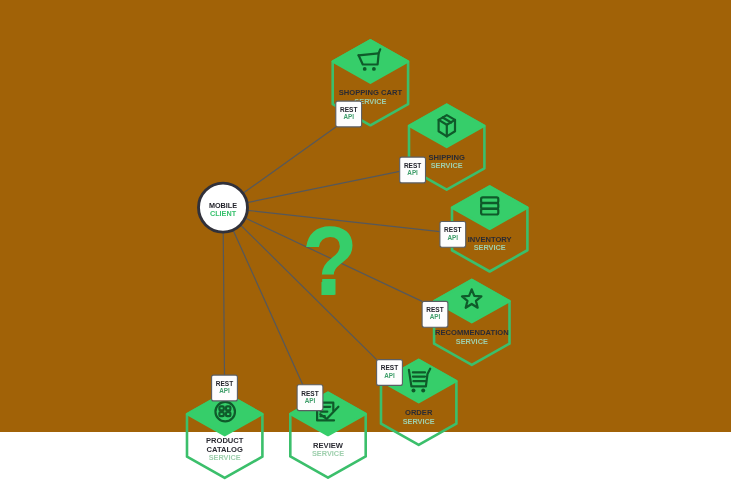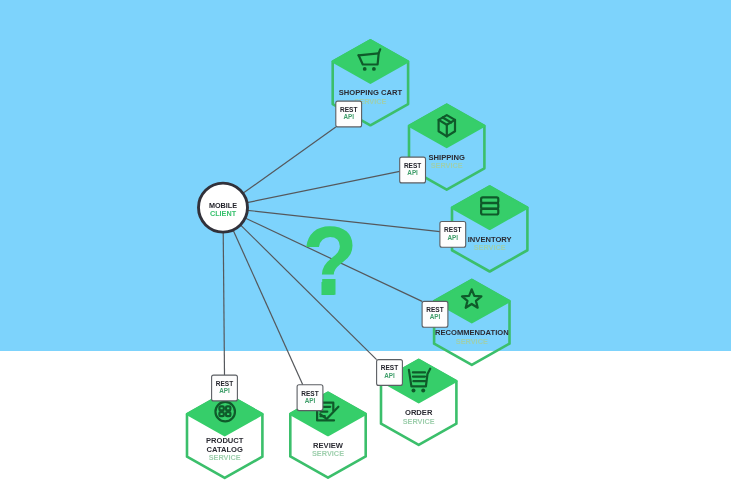--- a/index.html
+++ b/index.html
@@ -1,17 +1,17 @@
 <!DOCTYPE html>
 <html><head>
 <meta charset="utf-8">
 <style>
   html,body{margin:0;padding:0;}
   body{width:731px;height:494px;background:#ffffff;font-family:"Liberation Sans",sans-serif;overflow:hidden;}
-  #stage{position:relative;width:731px;height:351px;background:#7dd3fc;}
+  #stage{position:relative;width:731px;height:432px;background:#a16207;}
   #diagram{position:absolute;left:0;top:0;}
   .hex-fill{fill:#36ce6a;stroke:#36ce6a;stroke-width:2.2;stroke-linejoin:round;}
   .hex-outline{fill:none;stroke:#3bbf6b;stroke-width:2.6;stroke-linejoin:round;}
   .api-box{fill:#fdfdfd;stroke:#5b5e63;stroke-width:1.1;}
   .conn{stroke:#55585c;stroke-width:1.2;fill:none;}
   .client-circle{fill:#ffffff;stroke:#31313a;stroke-width:2.9;}
   .t-name{font-family:"Liberation Sans",sans-serif;font-weight:bold;fill:#2b2b33;text-anchor:middle;}
   .t-sub{font-family:"Liberation Sans",sans-serif;font-weight:bold;fill:#9ecfad;text-anchor:middle;}
   .t-rest{font-family:"Liberation Sans",sans-serif;font-weight:bold;fill:#23232b;text-anchor:middle;font-size:7.1px;}
   .t-api{font-family:"Liberation Sans",sans-serif;font-weight:bold;fill:#3f9e6a;text-anchor:middle;font-size:6.9px;}

